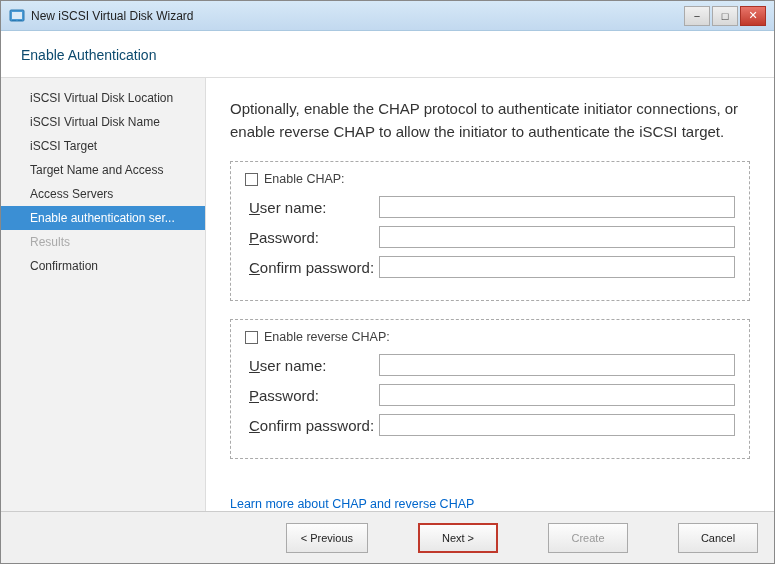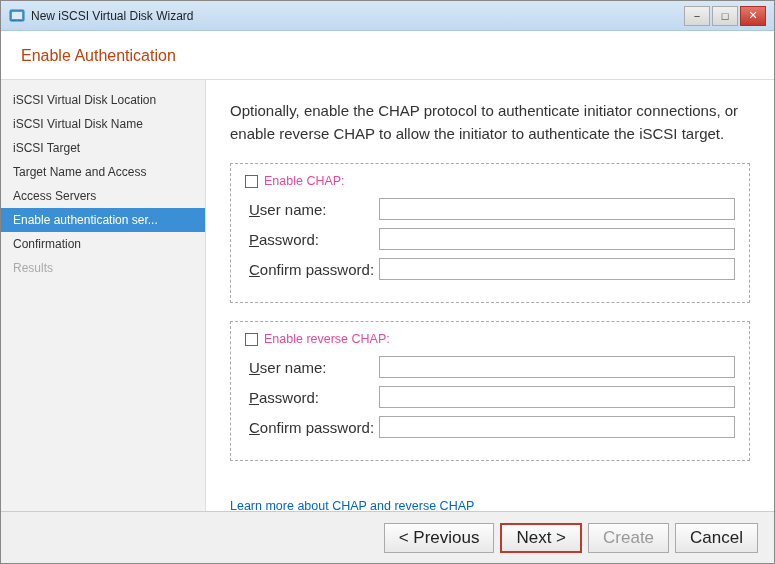--- a/index.html
+++ b/index.html
@@ -78,40 +78,40 @@
       flex: 1;
       overflow: hidden;
     }
     .page-header {
       background: white;
       padding: 16px 20px 12px 20px;
       border-bottom: 1px solid #ddd;
       flex-shrink: 0;
     }
     .page-title {
-      font-size: 16px;
+      font-size: 14px;
       font-weight: 300;
-      color: #c2410c;
+      color: #0c4a6e;
       margin-bottom: 2px;
     }
     .main-area {
       display: flex;
       flex: 1;
       overflow: hidden;
     }
     .sidebar {
       width: 205px;
       background: #f2f2f2;
       border-right: 1px solid #ddd;
       padding: 8px 0;
       flex-shrink: 0;
       overflow-y: auto;
     }
     .sidebar-item {
-      padding: 5px 12px;
+      padding: 5px 29px;
       font-size: 12px;
       color: #333;
       cursor: pointer;
       white-space: nowrap;
       overflow: hidden;
       text-overflow: ellipsis;
     }
     .sidebar-item.active {
       background: #3b8fd4;
       color: white;
@@ -146,21 +146,21 @@
     }
     .chap-checkbox {
       width: 13px;
       height: 13px;
       border: 1px solid #666;
       background: white;
       flex-shrink: 0;
     }
     .chap-label {
       font-size: 12.5px;
-      color: #ec4899;
+      color: #404040;
     }
     .form-row {
       display: flex;
       align-items: center;
       margin-bottom: 8px;
       padding-left: 4px;
     }
     .form-label {
       width: 130px;
       font-size: 15px;
@@ -194,26 +194,27 @@
       gap: 6px;
       flex-shrink: 0;
       height: 52px;
     }
     .footer-btn {
       height: 30px;
       min-width: 80px;
       border: 1px solid #aaa;
       background: linear-gradient(to bottom, #fdfdfd, #e8e8e8);
       cursor: pointer;
-      font-size: 17px;
+      font-size: 11px;
       color: #222;
       padding: 0 14px;
       display: flex;
       align-items: center;
       justify-content: center;
+      margin-left: 44px;
     }
     .footer-btn.next-btn {
       border: 2px solid #c0392b;
       background: linear-gradient(to bottom, #fdfdfd, #e8e8e8);
     }
     .footer-btn:disabled {
       color: #999;
       cursor: default;
     }
   </style>
@@ -261,25 +262,25 @@
         </div>
         <div class="sidebar-item">
           <span>Target Name and Access</span>
         </div>
         <div class="sidebar-item">
           <span>Access Servers</span>
         </div>
         <div class="sidebar-item active">
           <span>Enable authentication ser...</span>
         </div>
-        <div class="sidebar-item">
-          <span>Confirmation</span>
-        </div>
         <div class="sidebar-item disabled">
           <span>Results</span>
+        </div>
+        <div class="sidebar-item">
+          <span>Confirmation</span>
         </div>
       </div>
 
       <div class="content-area">
         <p class="description">Optionally, enable the CHAP protocol to authenticate initiator connections, or enable reverse CHAP to allow the initiator to authenticate the iSCSI target.</p>
 
         
         <div class="chap-section">
           <div class="chap-header">
             <div class="chap-checkbox"></div>

